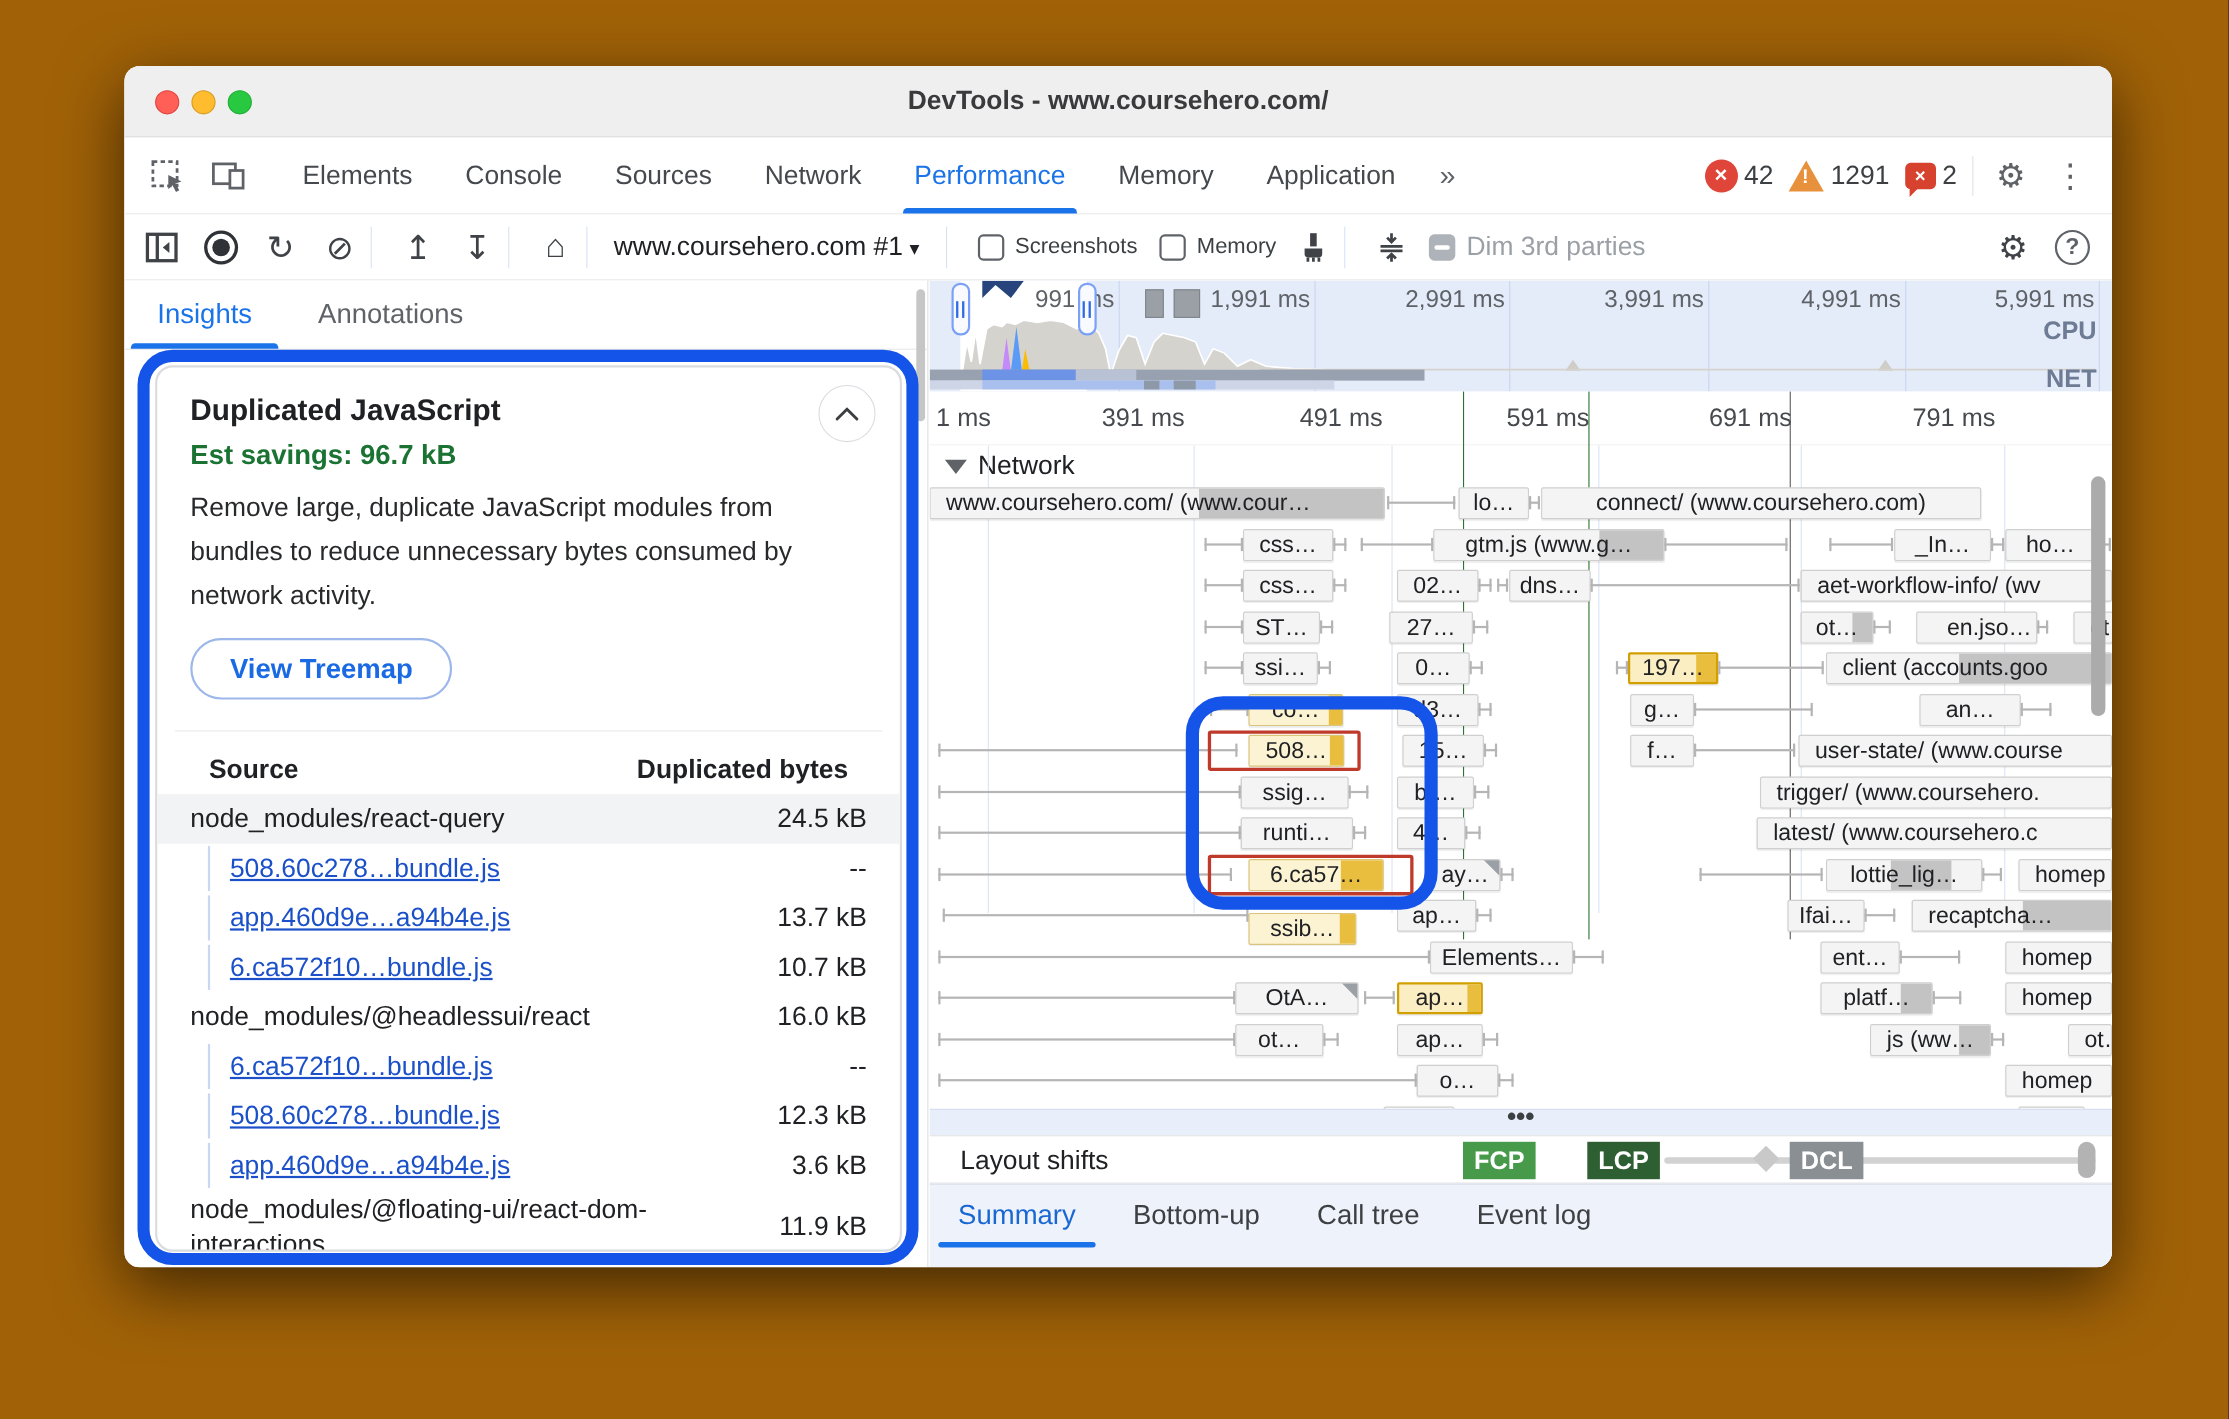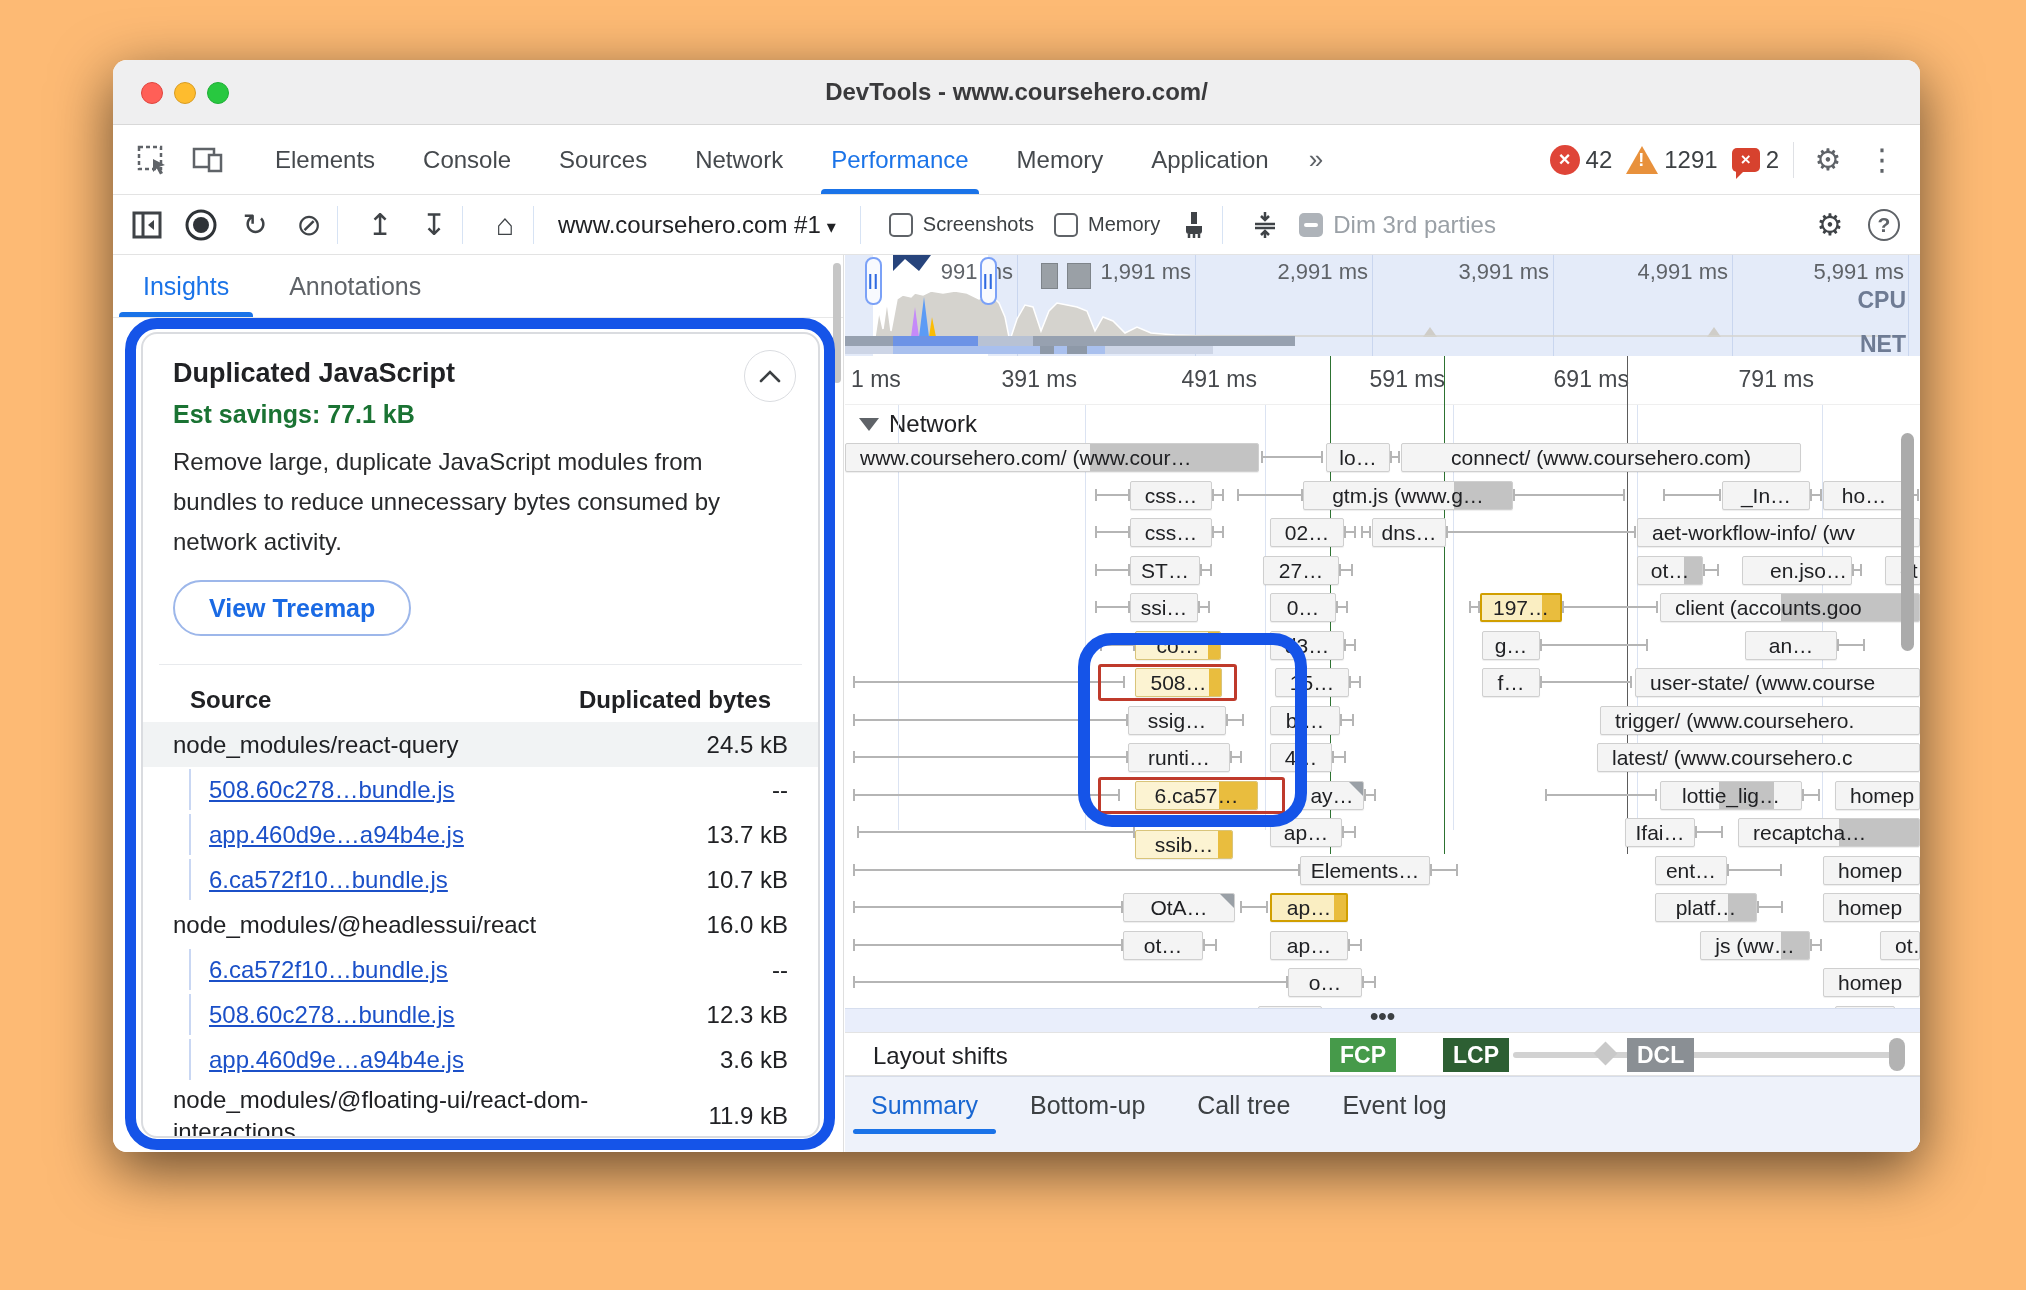--- a/index.html
+++ b/index.html
@@ -1,17 +1,17 @@
 <!DOCTYPE html>
 <html><head>
 <meta charset="utf-8">
 <style>
   * { box-sizing: border-box; margin: 0; padding: 0; }
   html,body { width:2026px; height:1290px; background:#000; font-family:"Liberation Sans", sans-serif; }
-  #stage { position:relative; width:2026px; height:1290px; background:#fdba74; overflow:hidden; }
+  #stage { position:relative; width:2026px; height:1290px; background:#a16207; overflow:hidden; }
   #win { position:absolute; left:113px; top:60px; width:1807px; height:1092px; background:#fff;
          border-radius:14px; overflow:hidden; box-shadow:0 18px 60px rgba(0,0,0,.6); }
 
   
   .titlebar { position:absolute; left:0; top:0; right:0; height:65px; background:#efeff0; border-bottom:1px solid #d8d8d8; }
   .tl { position:absolute; top:22px; width:22px; height:22px; border-radius:50%; }
   .tl.close { left:28px;  background:#ff5f57; border:1px solid #e0443e; }
   .tl.min   { left:61px;  background:#febc2e; border:1px solid #d89c22; }
   .tl.max   { left:94px;  background:#28c840; border:1px solid #1faf36; }
   .win-title { position:absolute; left:0; right:0; top:18px; text-align:center; font-size:24px; font-weight:bold; color:#3a3a3c; }
@@ -262,21 +262,21 @@
         </div>
       <div class="lp-scroll"></div>
 
       <div class="ins-card">
         <div class="card-title">Duplicated JavaScript</div>
         <div class="collapse-btn">
           <svg width="24" height="14" viewBox="0 0 24 14">
               <polyline points="3,12 12,3 21,12" fill="none" stroke="#3c4043" stroke-width="2.6" stroke-linecap="round"></polyline>
             </svg>
         </div>
-        <div class="card-savings">Est savings: 77.1 kB</div>
+        <div class="card-savings">Est savings: 96.7 kB</div>
         <div class="card-desc">Remove large, duplicate JavaScript modules from bundles to reduce unnecessary bytes consumed by network activity.</div>
         <button class="treemap-btn">View Treemap</button>
         <div class="card-divider"></div>
         <div class="tbl-head">
           <span class="grow">Source</span>
           <span>Duplicated bytes</span>
         </div>
         <div class="tbl-rows" id="dup-rows">
             <div class="tblrow shaded">
               <div class="src"><span>node_modules/react-query</span></div>

